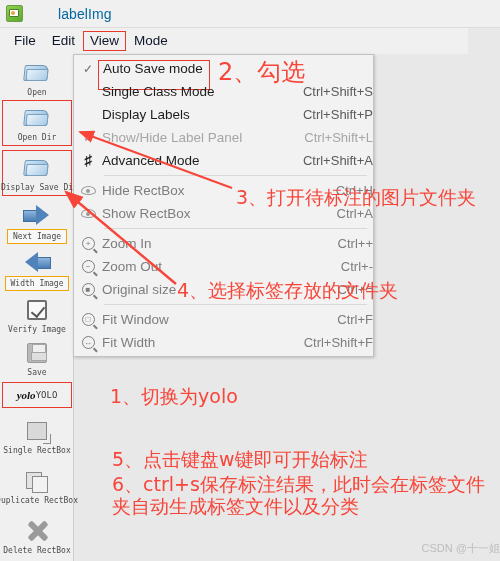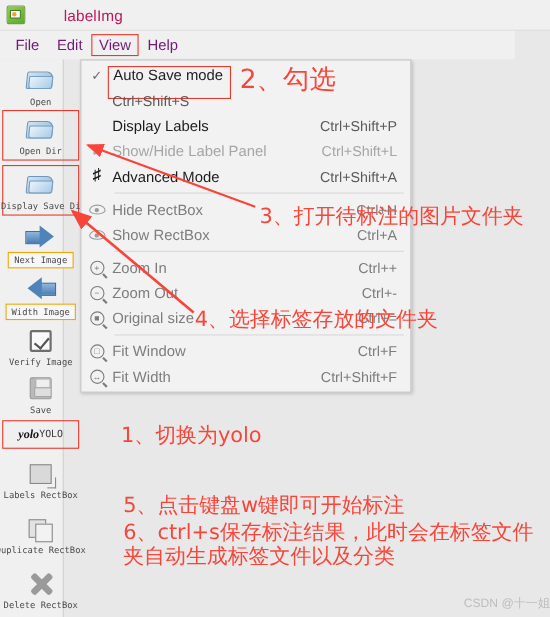--- a/index.html
+++ b/index.html
@@ -42,48 +42,48 @@
     border: 1px solid #4a7c28;
   }
   .app-icon::after {
     content: "";
     position: absolute; left: 4px; top: 5px;
     width: 4px; height: 4px;
     border-radius: 50%;
     background: #e8a33d;
   }
   .app-title {
-    font-size: 14px; color: #be185d;
+    font-size: 14px; color: #0369a1;
     letter-spacing: .1px;
     padding-left: 28px;
   }
 
   
   .menubar {
     position: absolute; left: 0; top: 28px;
     width: 468px; height: 26px;
     background: #f0f0f0;
     display: flex; align-items: center;
     padding-left: 6px;
-    font-size: 13.5px; color: #701a75;
+    font-size: 13.5px; color: #0f172a;
   }
   .menubar .mi {
     padding: 2px 8px;
     line-height: 16px;
     position: relative;
   }
   .menubar .mi.boxed {
     border: 1.6px solid #e8392d;
     padding: 1px 6px;
   }
 
   
   .toolbar {
     position: absolute; left: 0; top: 54px;
-    width: 58px; height: 507px;
+    width: 74px; height: 507px;
     background: #f0f0f0;
     border-right: 1px solid #cfcfcf;
     padding-top: 4px;
   }
   .tool {
     width: 74px;
     display: flex; flex-direction: column;
     align-items: center;
     margin-bottom: 2px;
     position: relative;
@@ -286,21 +286,21 @@
     position: relative;
   }
   .drow .ic {
     width: 28px; min-width: 28px;
     display: flex; align-items: center; justify-content: center;
     color: #6d6d6d; font-size: 12px;
   }
   .drow .lab { flex: 1; white-space: nowrap; }
   .drow .sc {
     color: #5a5a5a; font-size: 13px;
-    padding-right: 12px; white-space: nowrap;
+    padding-right: 0; white-space: nowrap;
   }
   .drow.disabled .lab, .drow.disabled .sc, .drow.disabled .ic { color: #a6a6a6; }
   .drow.dim .lab, .drow.dim .sc { color: #7d7d7d; }
   .drow .boxlab {
     border: 1.6px solid #e8392d;
     padding: 0px 6px 13px 4px;
     margin-left: -4px;
   }
   .dsep {
     height: 1px; background: #d8d8d8;
@@ -376,21 +376,21 @@
 
   <div class="titlebar">
     <div class="app-icon"></div>
     <div class="app-title">labelImg</div>
   </div>
 
   <div class="menubar">
     <div class="mi">File</div>
     <div class="mi">Edit</div>
     <div class="mi boxed">View</div>
-    <div class="mi">Help</div>
+    <div class="mi">Mode</div>
   </div>
 
   <div class="toolbar">
 
     <div class="tool">
       <div class="glyph">
         <div class="folder">
             <div class="back"></div>
             <div class="front"></div>
           </div>
@@ -450,21 +450,21 @@
       <div class="yolo-wrap">
         <div class="yolo-italic">yolo</div>
         <div class="yolo-mono">YOLO</div>
       </div>
     </div>
 
     <div class="tool" style="margin-top:8px">
       <div class="glyph">
           <div class="rect-ico"></div>
         </div>
-      <div class="tlabel">Labels RectBox</div>
+      <div class="tlabel">Single RectBox</div>
     </div>
 
     <div class="tool" style="margin-top:10px">
       <div class="glyph">
           <div class="dup-ico"></div>
         </div>
       <div class="tlabel">Duplicate RectBox</div>
     </div>
 
     <div class="tool" style="margin-top:10px">
@@ -478,20 +478,21 @@
   <div class="dropdown">
 
     <div class="drow">
       <div class="ic check">✓</div>
       <div class="lab"><span class="boxlab">Auto Save mode</span></div>
       <div class="sc"></div>
     </div>
 
     <div class="drow">
       <div class="ic"></div>
+      <div class="lab">Single Class Mode</div>
       <div class="sc">Ctrl+Shift+S</div>
     </div>
 
     <div class="drow">
       <div class="ic"></div>
       <div class="lab">Display Labels</div>
       <div class="sc">Ctrl+Shift+P</div>
     </div>
 
     <div class="drow disabled">

